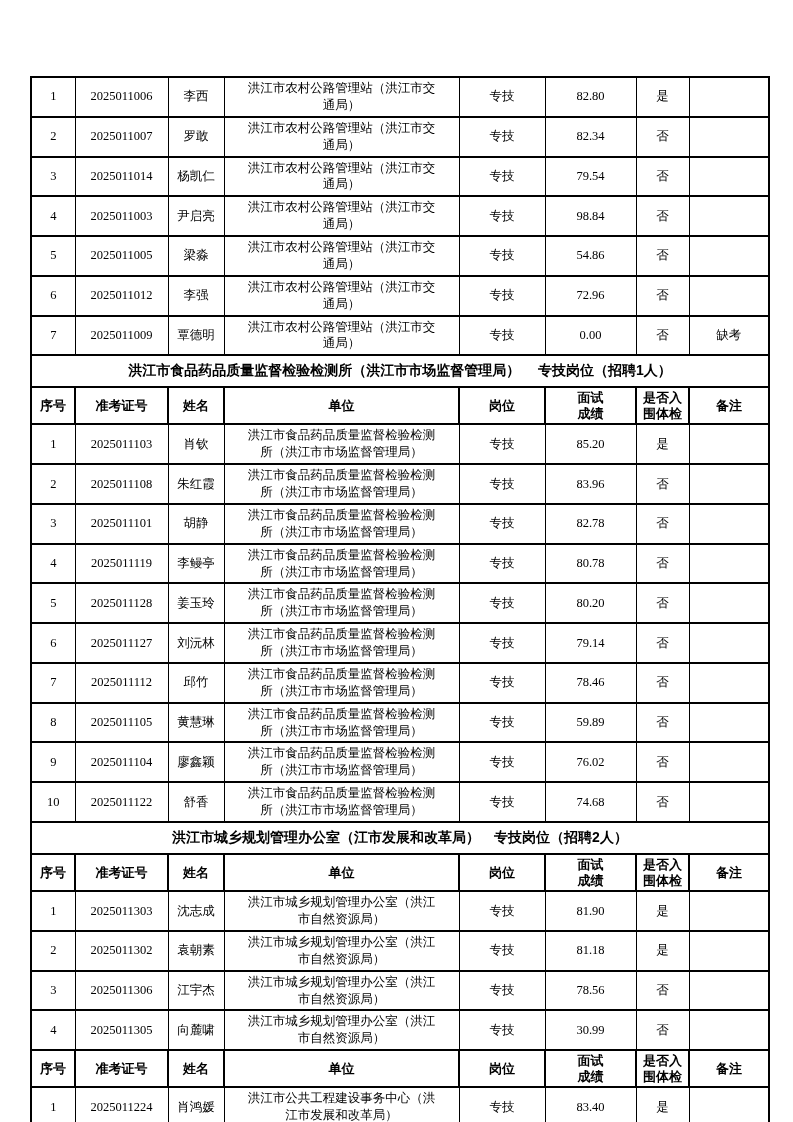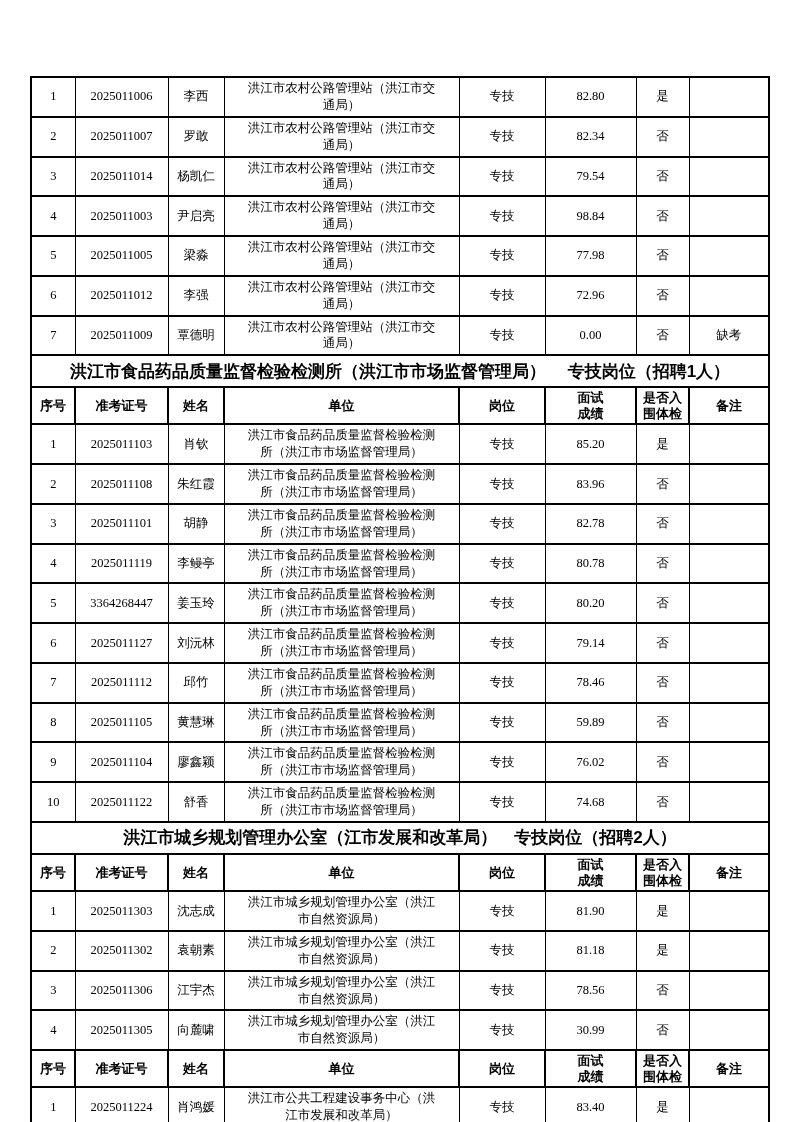--- a/index.html
+++ b/index.html
@@ -44,21 +44,21 @@
   tr.data-row { height: 36px; }
   td.unit-cell { white-space: pre-line; }
 
   td.section-title {
     border: 2px solid #000;
     height: 32px;
     text-align: center;
     vertical-align: middle;
     font-family: "Liberation Sans", "DejaVu Sans", sans-serif;
     font-weight: bold;
-    font-size: 17px;
+    font-size: 14px;
     padding: 2px 4px;
   }
   th.col-h {
     border: 2px solid #000;
     height: 34px;
     text-align: center;
     vertical-align: middle;
     font-family: "Liberation Sans", "DejaVu Sans", sans-serif;
     font-weight: bold;
     font-size: 13px;
@@ -127,21 +127,21 @@
           <td class="data">否</td>
           <td class="data"></td>
         </tr>
         <tr class="data-row">
           <td class="data">5</td>
           <td class="data">2025011005</td>
           <td class="data">梁淼</td>
           <td class="data unit-cell">洪江市农村公路管理站（洪江市交
 通局）</td>
           <td class="data">专技</td>
-          <td class="data">77.98</td>
+          <td class="data">54.86</td>
           <td class="data">否</td>
           <td class="data"></td>
         </tr>
         <tr class="data-row">
           <td class="data">6</td>
           <td class="data">2025011012</td>
           <td class="data">李强</td>
           <td class="data unit-cell">洪江市农村公路管理站（洪江市交
 通局）</td>
           <td class="data">专技</td>
@@ -214,21 +214,21 @@
           <td class="data">李鳗亭</td>
           <td class="data unit-cell">洪江市食品药品质量监督检验检测
 所（洪江市市场监督管理局）</td>
           <td class="data">专技</td>
           <td class="data">80.78</td>
           <td class="data">否</td>
           <td class="data"></td>
         </tr>
         <tr class="data-row">
           <td class="data">5</td>
-          <td class="data">3364268447</td>
+          <td class="data">2025011128</td>
           <td class="data">姜玉玲</td>
           <td class="data unit-cell">洪江市食品药品质量监督检验检测
 所（洪江市市场监督管理局）</td>
           <td class="data">专技</td>
           <td class="data">80.20</td>
           <td class="data">否</td>
           <td class="data"></td>
         </tr>
         <tr class="data-row">
           <td class="data">6</td>

